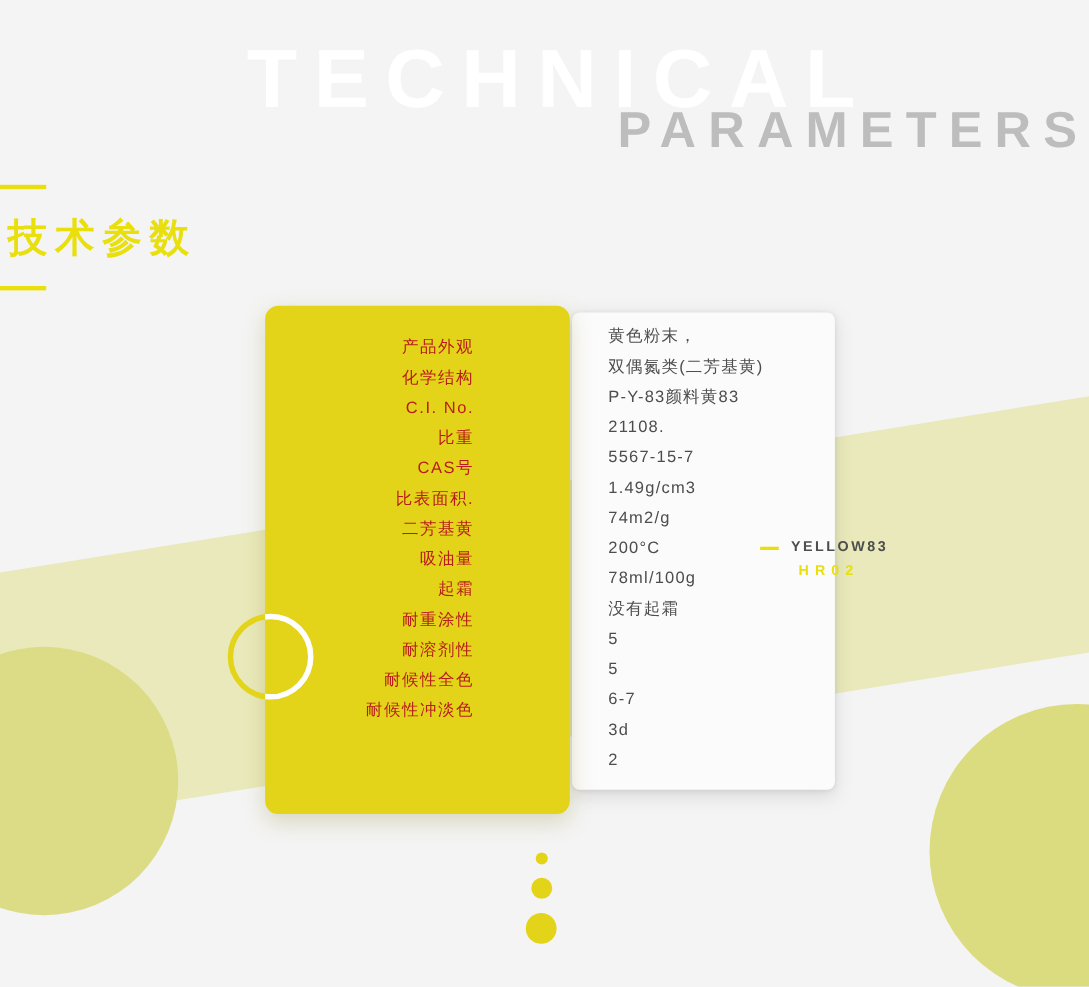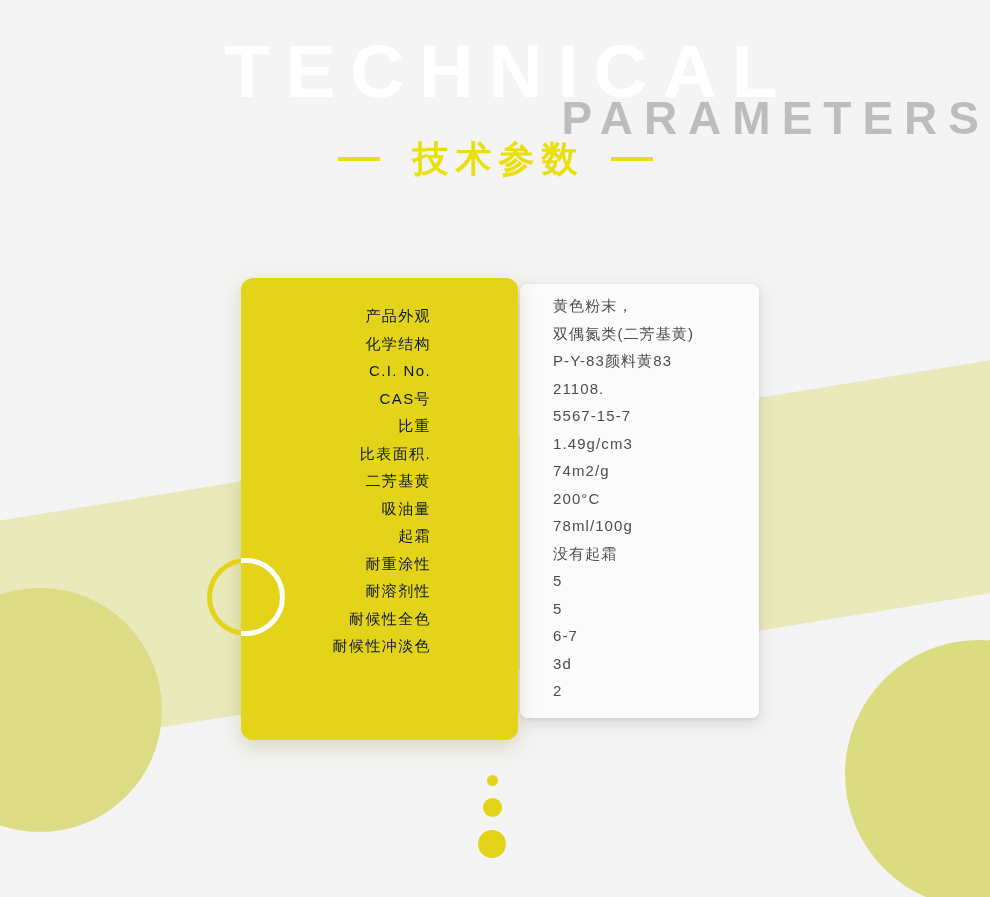--- a/index.html
+++ b/index.html
@@ -91,23 +91,25 @@
     letter-spacing: 11px;
     line-height: 1;
     margin-top: -14px;
     padding-left: 11px;
     white-space: nowrap;
     text-align: right;
   }
 
   .title-cn-row {
     display: flex;
-    align-items: center;
+    align-items: flex-start;
     justify-content: center;
     gap: 26px;
+    margin-top: 27px;
+    flex-direction: column;
   }
 
   .cn-dash {
     width: 42px;
     height: 4px;
     background: #e8df0c;
   }
 
   .title-cn {
     font-size: 36px;
@@ -191,21 +193,21 @@
   .labels .row,
   .values .row {
     height: 27.5px;
     line-height: 27.5px;
     font-size: 15px;
     white-space: nowrap;
     overflow: visible;
   }
 
   .labels .row {
-    color: #0f172a;
+    color: #b91c1c;
     letter-spacing: 1.4px;
   }
 
   .values .row {
     color: #4d4d4d;
     letter-spacing: 1.1px;
   }
 
   
   .side-tag {
@@ -285,22 +287,22 @@
 
   <div class="ring"></div>
   <div class="ring-clip">
     <div class="ring-inner"></div>
   </div>
 
   <div class="labels">
     <div class="row">产品外观</div>
     <div class="row">化学结构</div>
     <div class="row">C.I. No.</div>
+    <div class="row">比重</div>
     <div class="row">CAS号</div>
-    <div class="row">比重</div>
     <div class="row">比表面积.</div>
     <div class="row">二芳基黄</div>
     <div class="row">吸油量</div>
     <div class="row">起霜</div>
     <div class="row">耐重涂性</div>
     <div class="row">耐溶剂性</div>
     <div class="row">耐候性全色</div>
     <div class="row">耐候性冲淡色</div>
   </div>
 
@@ -315,20 +317,27 @@
     <div class="row">200°C</div>
     <div class="row">78ml/100g</div>
     <div class="row">没有起霜</div>
     <div class="row">5</div>
     <div class="row">5</div>
     <div class="row">6-7</div>
     <div class="row">3d</div>
     <div class="row">2</div>
   </div>
 
+  <div class="side-tag">
+    <span class="side-dash"></span>
+    <span class="side-tag-text">
+      <span class="tag-line1">YELLOW83</span>
+      <div class="tag-line2">HR02</div>
+    </span>
+  </div>
 
   <div class="dots">
     <span class="dot dot-sm"></span>
     <span class="dot dot-md"></span>
     <span class="dot dot-lg"></span>
   </div>
 
 </div>
 
 </body></html>

